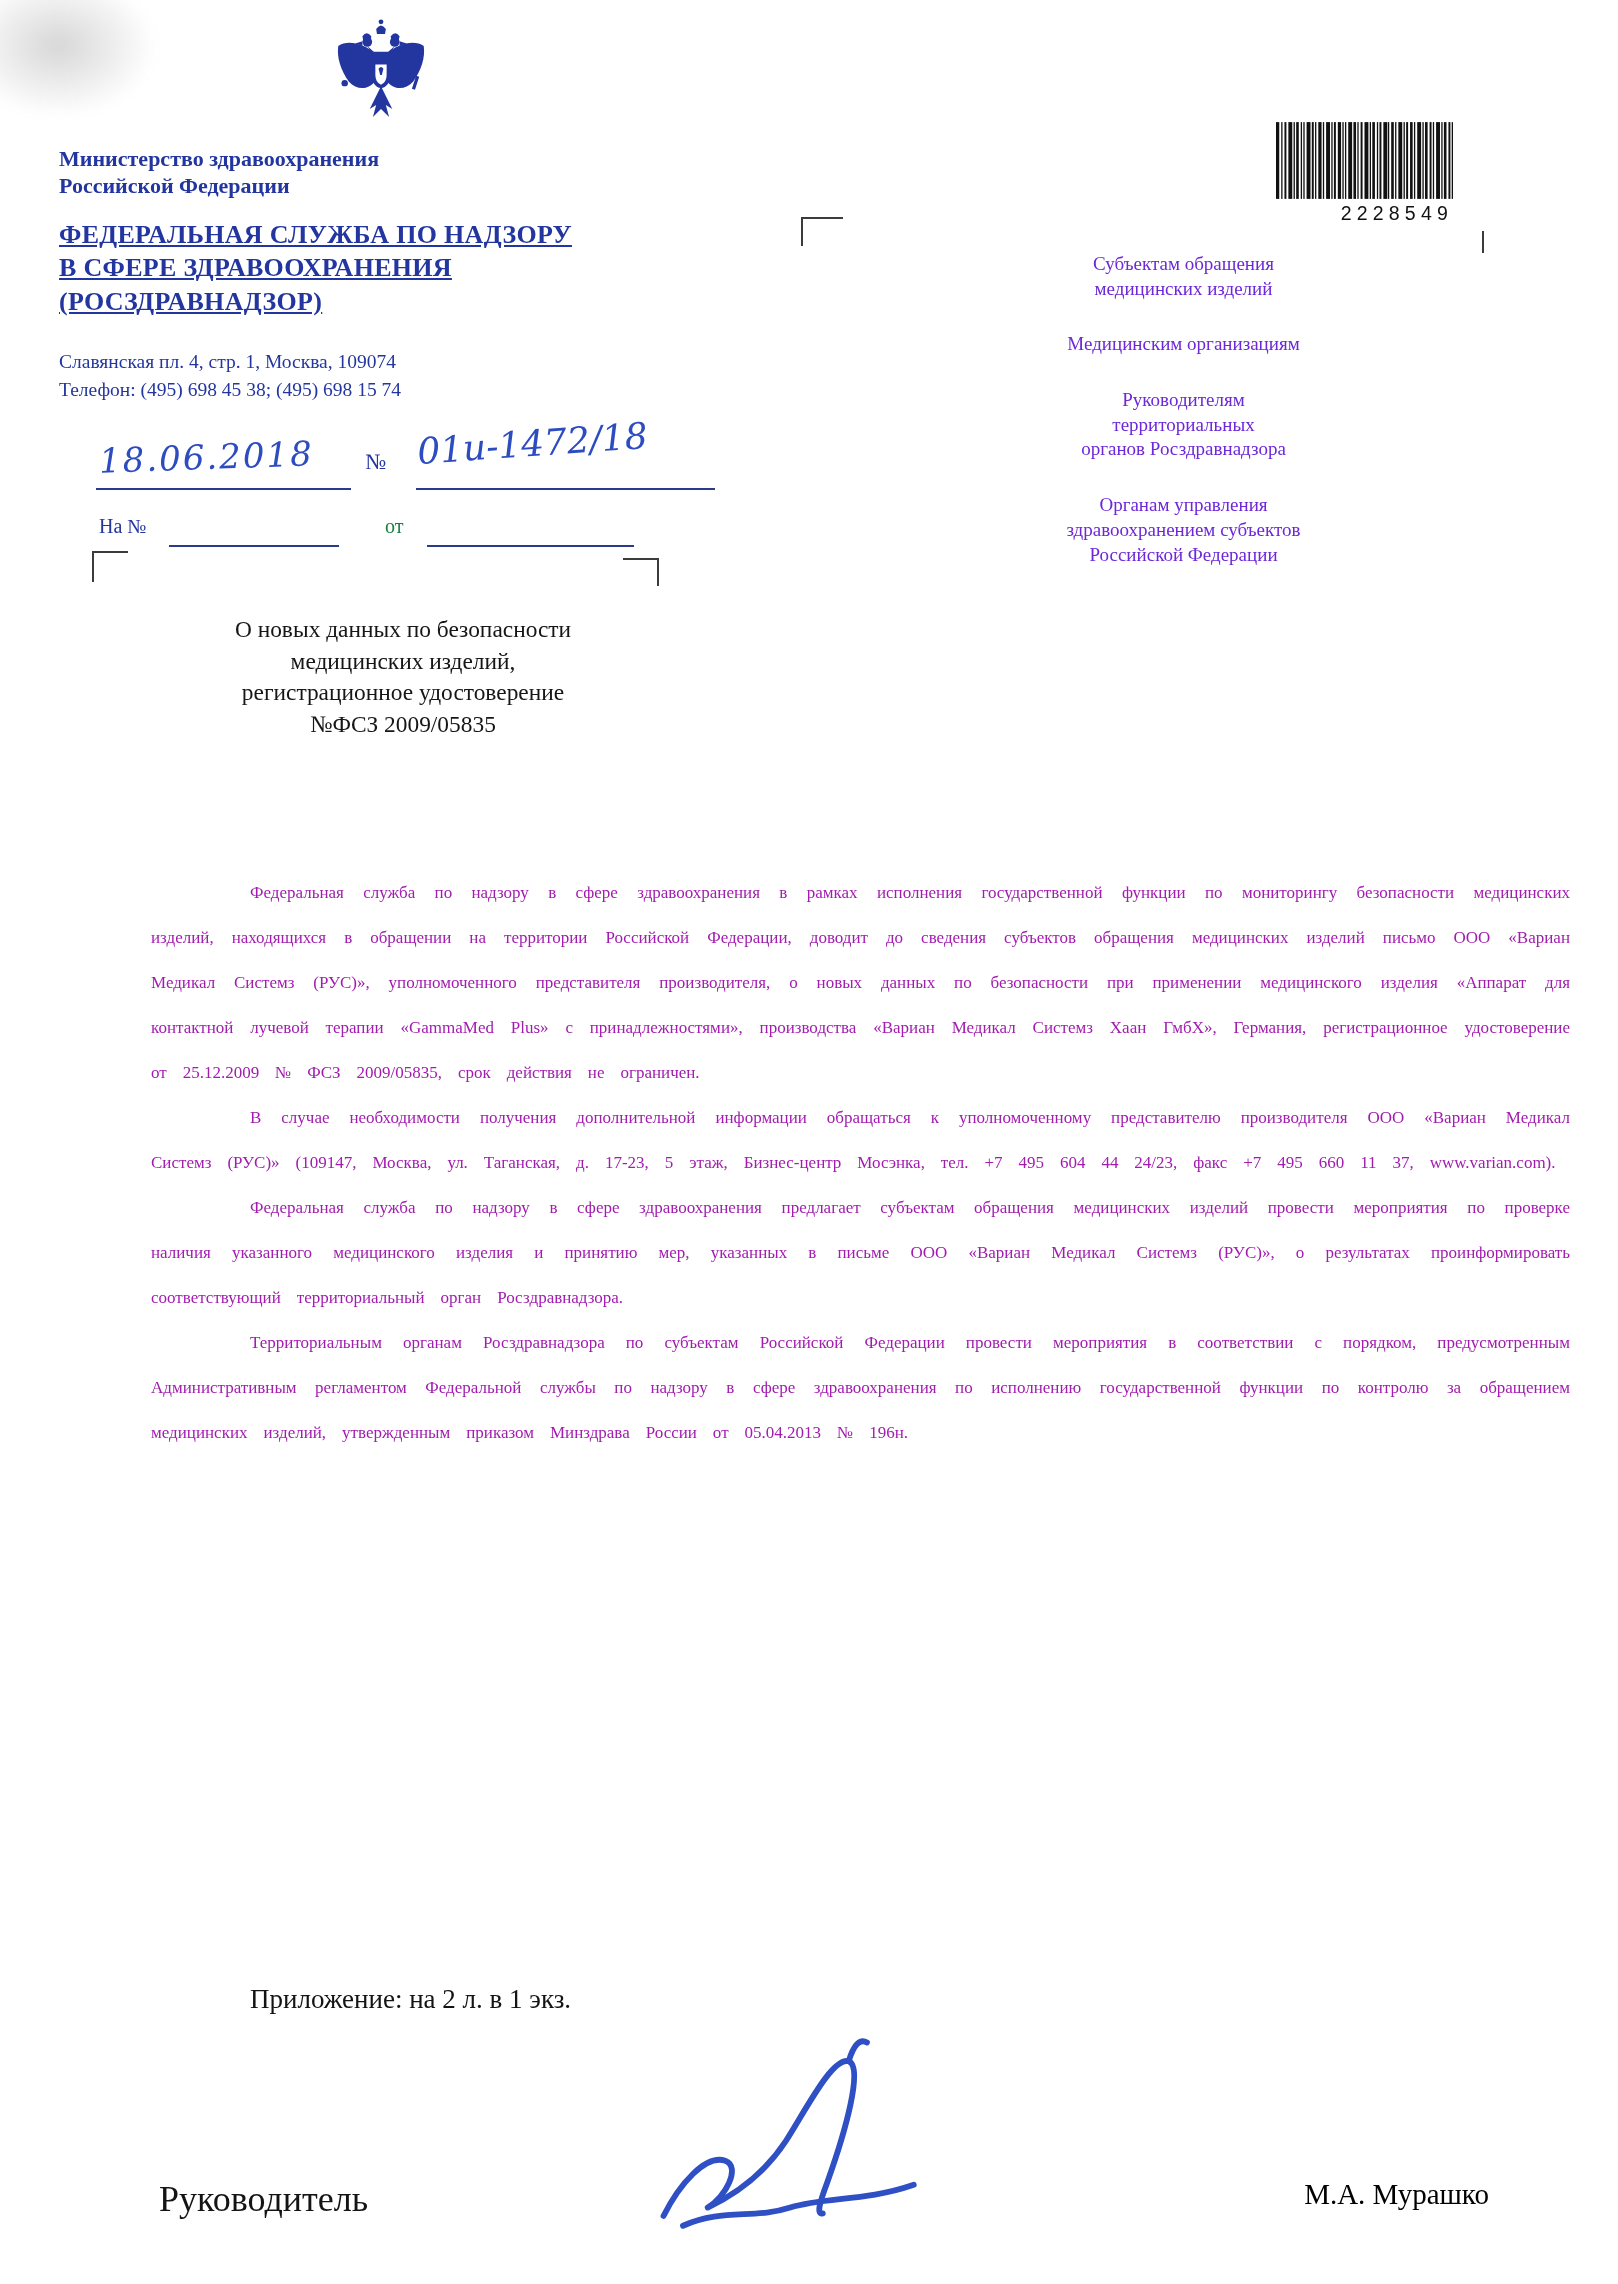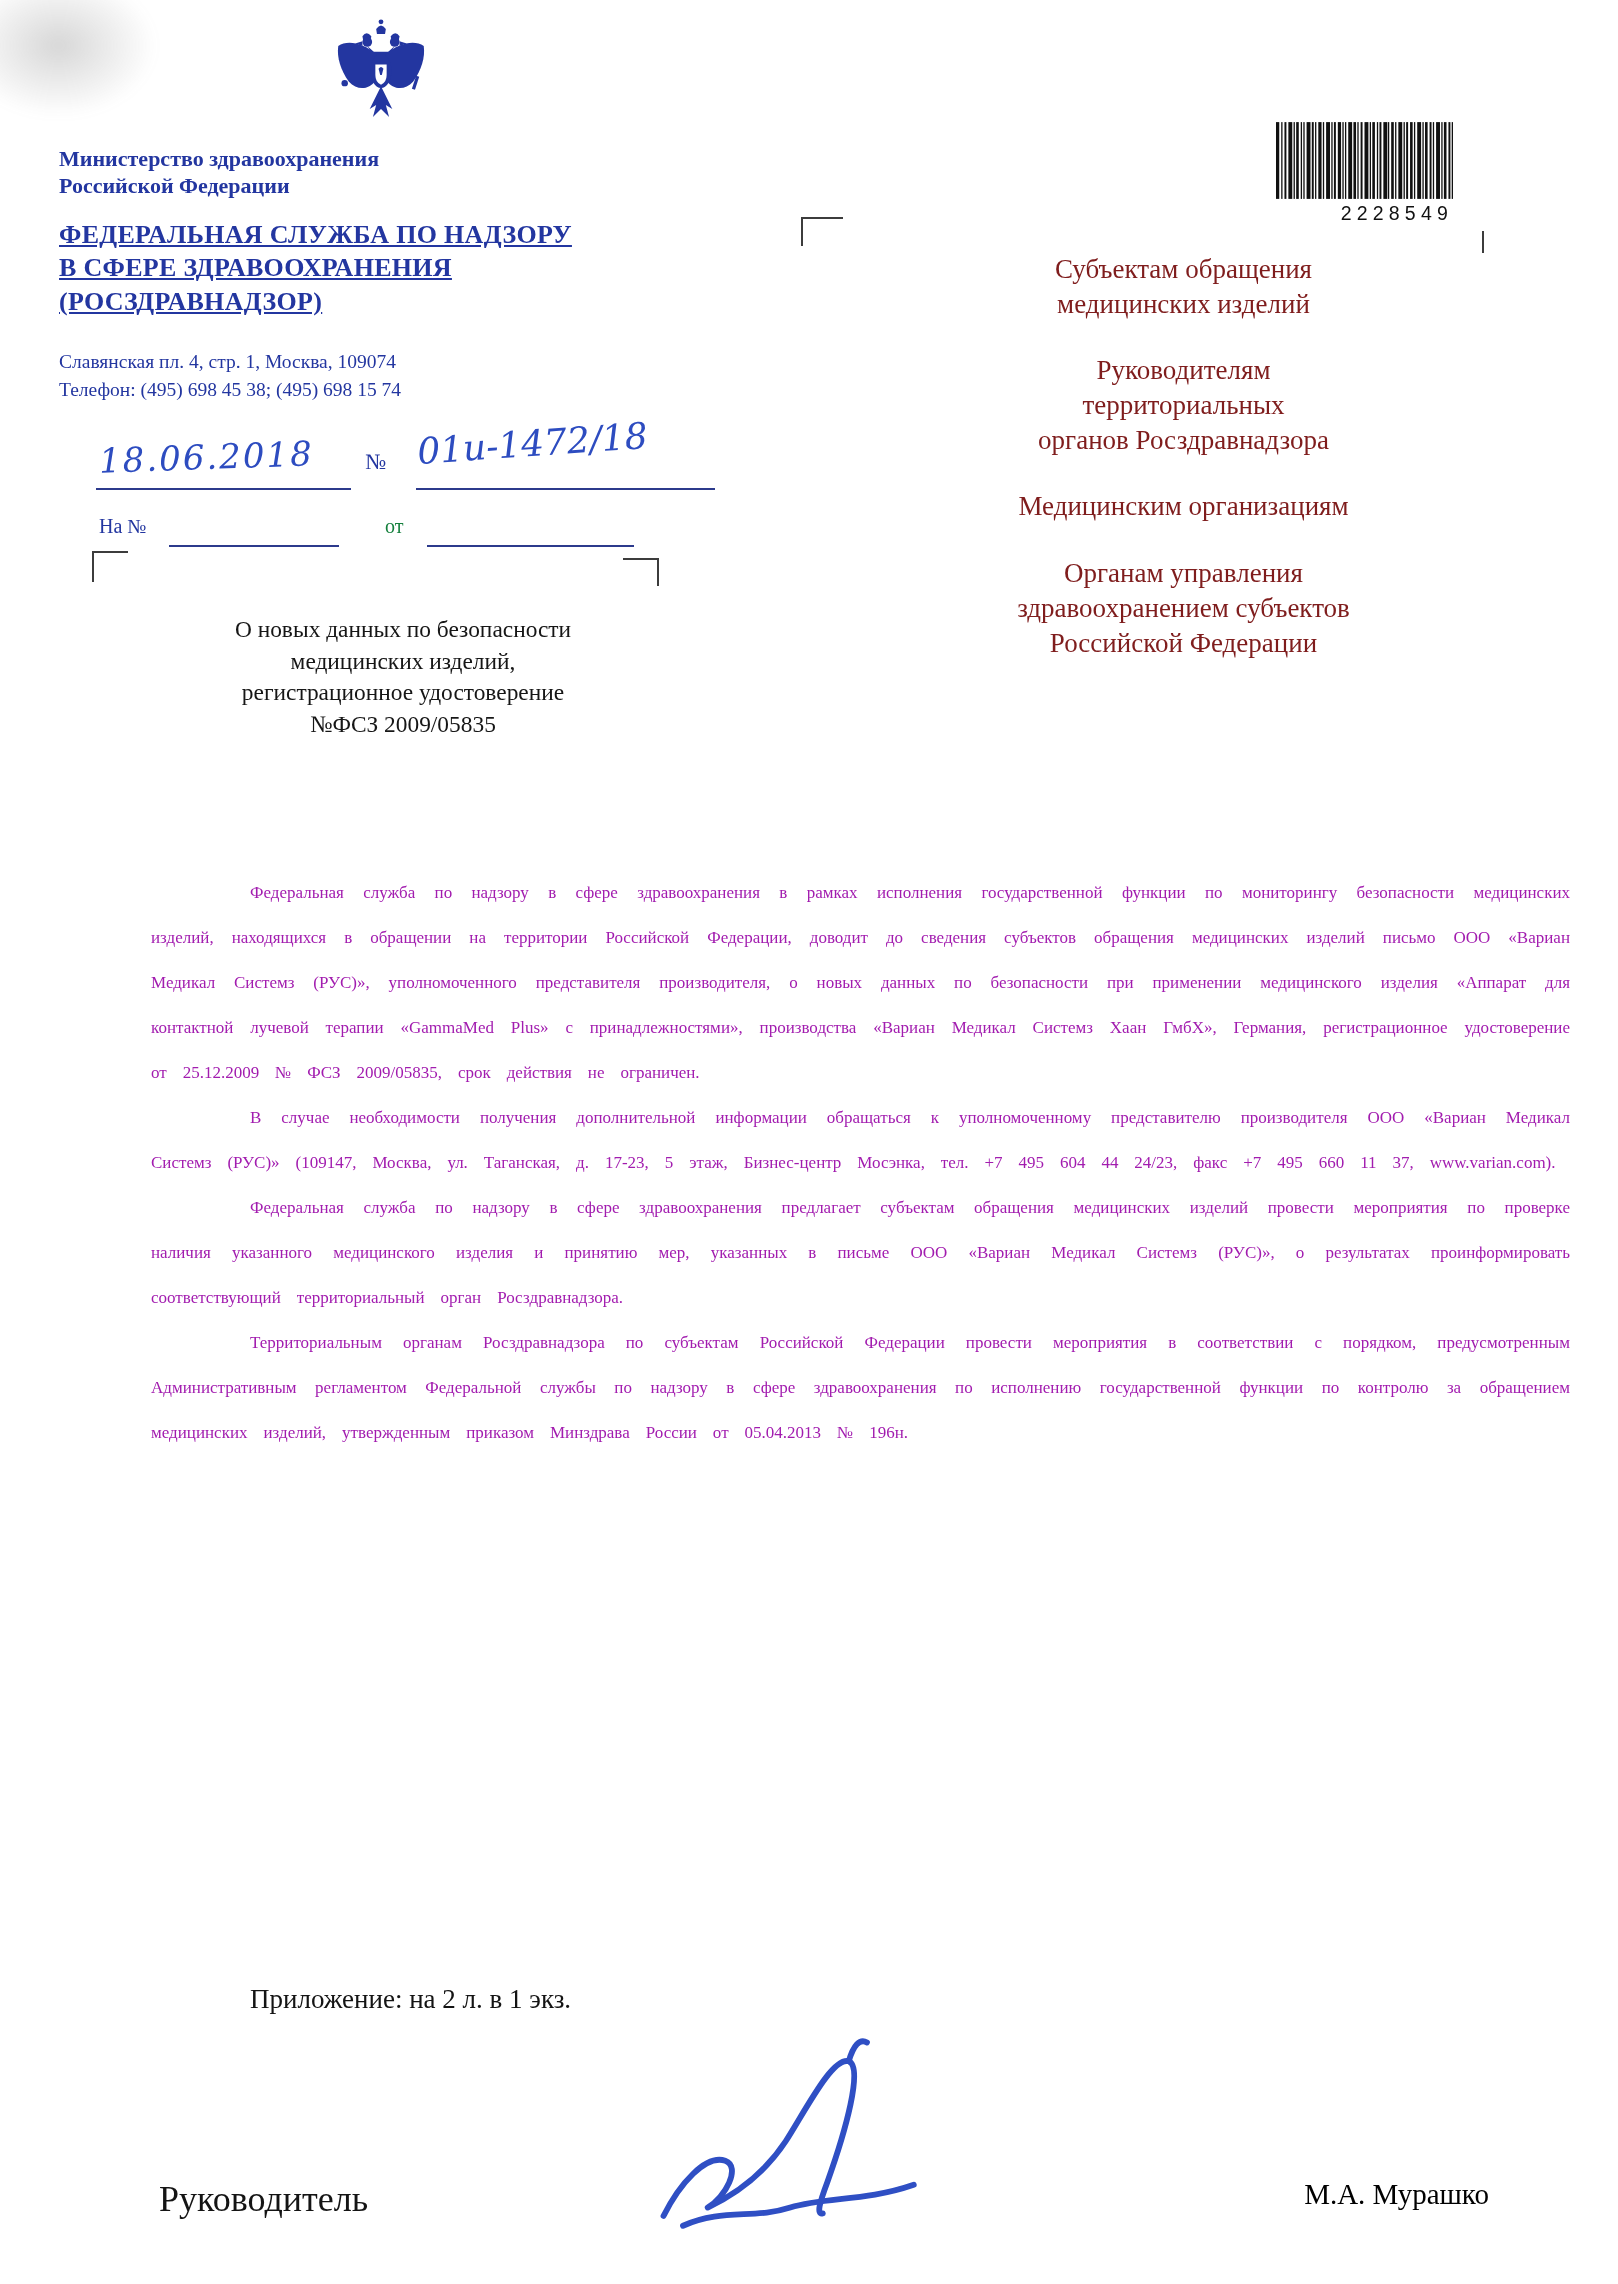--- a/index.html
+++ b/index.html
@@ -41,21 +41,21 @@
   
   .mark{position:absolute;}
   .mark-addr-zone{left:801px;top:217px;width:40px;height:27px;border-left:2px solid #3c3c3c;border-top:2px solid #3c3c3c;}
   .mark-bottom-left{left:92px;top:551px;width:34px;height:29px;border-left:2px solid #3c3c3c;border-top:2px solid #3c3c3c;}
   .mark-bottom-right{left:623px;top:558px;width:34px;height:26px;border-right:2px solid #3c3c3c;border-top:2px solid #3c3c3c;}
   .mark-barcode-tick{left:1482px;top:231px;width:0;height:22px;border-left:2px solid #3c3c3c;}
   
   .barcode-wrap{position:absolute;left:1274px;top:122px;width:179px;text-align:right;}
   .barcode-number{font-family:"Liberation Sans",sans-serif;font-size:19.5px;letter-spacing:5.2px;color:#111;margin-top:1.3px;}
   
-  .recipients{position:absolute;left:865px;top:252px;width:637px;text-align:center;font-size:27px;color:#7f1d1d;}
+  .recipients{position:absolute;left:865px;top:252px;width:637px;text-align:center;font-size:19px;color:#6d28d9;}
   .recipient{white-space:pre-line;line-height:1.3;margin-bottom:31px;}
   
   .subject{position:absolute;left:195px;top:614px;width:416px;text-align:center;
     font-size:23.4px;line-height:1.35;white-space:pre-line;color:#161616;}
   
   .body-text{position:absolute;left:151px;top:870px;width:1419px;
     font-size:17px;line-height:45px;text-align:justify;color:#a21caf;word-spacing:11.7px;}
   .body-text p{margin:0;text-indent:99px;}
   .attachment{position:absolute;left:151px;top:1984px;width:1419px;font-size:27px;color:#141414;padding-left:99px;}
   
@@ -170,24 +170,24 @@
         <rect x="265" width="3" height="118"></rect>
           <rect x="270" width="2" height="118"></rect>
       </g>
     </svg>
     <div class="barcode-number">2228549</div>
   </div>
 
   <div class="recipients">
     <div class="recipient">Субъектам обращения
 медицинских изделий</div>
+    <div class="recipient">Медицинским организациям</div>
     <div class="recipient">Руководителям
 территориальных
 органов Росздравнадзора</div>
-    <div class="recipient">Медицинским организациям</div>
     <div class="recipient">Органам управления
 здравоохранением субъектов
 Российской Федерации</div>
   </div>
 
   <div class="subject">О новых данных по безопасности
 медицинских изделий,
 регистрационное удостоверение
 №ФСЗ 2009/05835</div>
 

